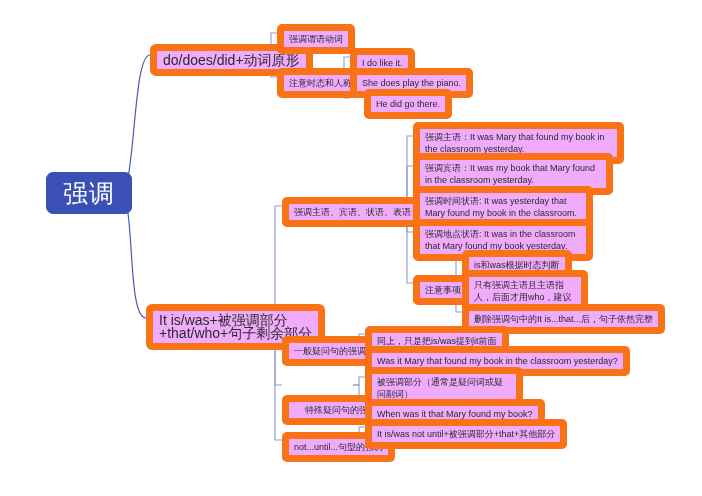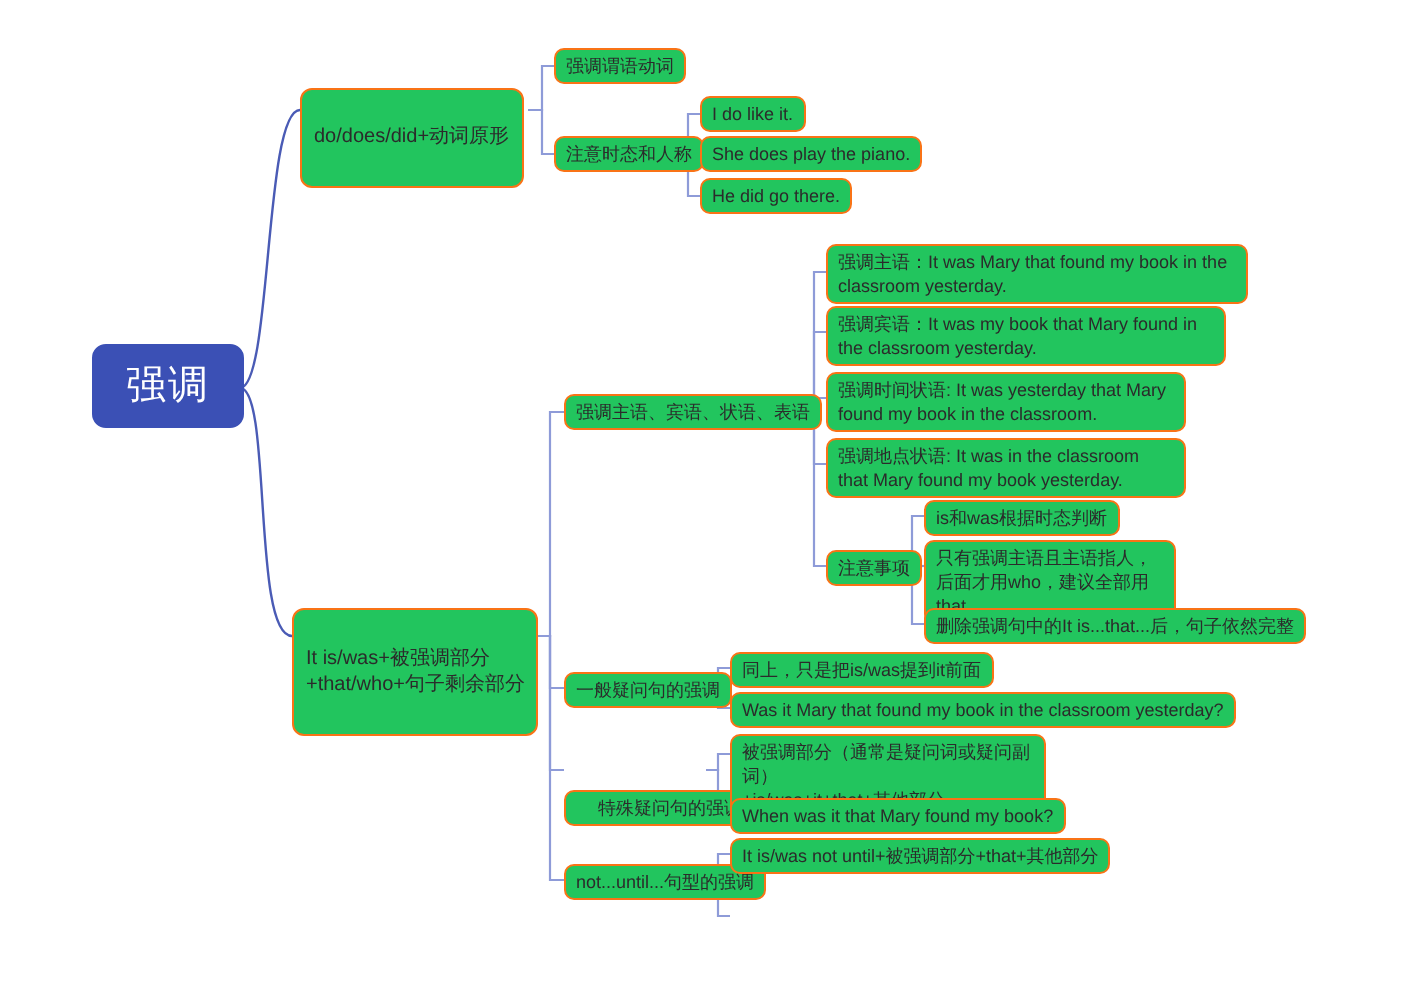--- a/index.html
+++ b/index.html
@@ -21,45 +21,45 @@
     position: absolute;
     left: 0;
     top: 0;
     width: 702px;
     height: 496px;
     pointer-events: none;
   }
   .node {
     position: absolute;
     box-sizing: border-box;
-    border: 1px solid #f97316;
+    border: 7px solid #f97316;
     border-radius: 5px;
-    background: #22c55e;
+    background: #f0abfc;
     color: #2b2b2b;
     font-size: 9px;
     line-height: 12px;
     padding: 2px 5px;
     white-space: pre-line;
     z-index: 2;
   }
   .node.root {
     background: #3b50b5;
     border: 1px solid #3b50b5;
     border-radius: 7px;
     color: #ffffff;
-    font-size: 20px;
+    font-size: 25px;
     line-height: 24px;
     padding: 8px 16px;
     letter-spacing: 1px;
     z-index: 3;
   }
   .node.lvl1 {
-    font-size: 10px;
+    font-size: 14px;
     border-radius: 6px;
-    padding: 18px 6px;
+    padding: 3px 6px;
   }
 </style>
 </head>
 <body>
 
 <div id="canvas">
 
   <svg id="links" viewBox="0 0 702 496">
     <g fill="none" stroke="#4a5bb5" stroke-width="1.2">
 
@@ -107,21 +107,21 @@
   <div class="node lvl1" style="left:150px; top:44px;">do/does/did+动词原形</div>
 
   <div class="node" style="left:277px; top:24px;">强调谓语动词</div>
 
   <div class="node" style="left:277px; top:68px;">注意时态和人称</div>
 
   <div class="node" style="left:350px; top:48px;">I do like it.</div>
 
   <div class="node" style="left:350px; top:68px;">She does play the piano.</div>
 
-  <div class="node" style="left:350px; top:89px;">He did go there.</div>
+  <div class="node" style="left:364px; top:89px;">He did go there.</div>
 
   <div class="node lvl1" style="left:146px; top:304px; line-height:13px;">It is/was+被强调部分
 +that/who+句子剩余部分</div>
 
   <div class="node" style="left:282px; top:197px;">强调主语、宾语、状语、表语</div>
 
   <div class="node" style="left:413px; top:122px; width:211px;">强调主语：It was Mary that found my book in the classroom yesterday.</div>
 
   <div class="node" style="left:413px; top:153px; width:200px;">强调宾语：It was my book that Mary found in the classroom yesterday.</div>
 

